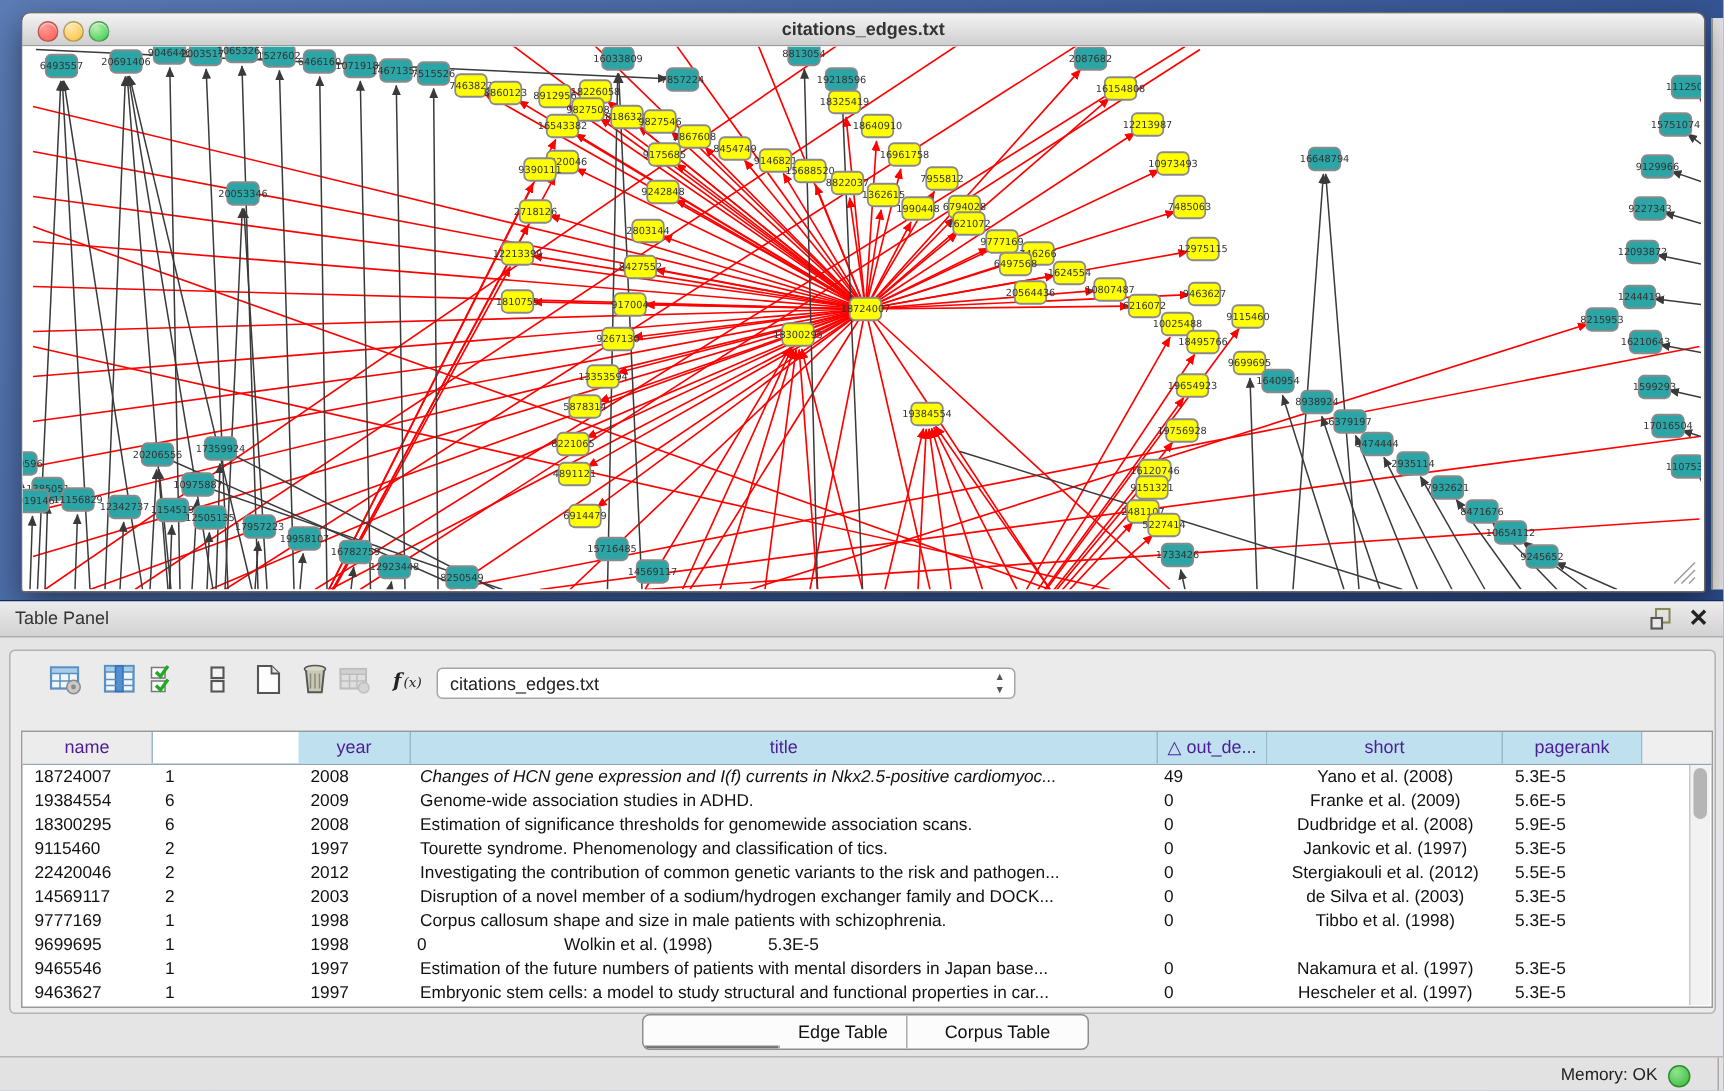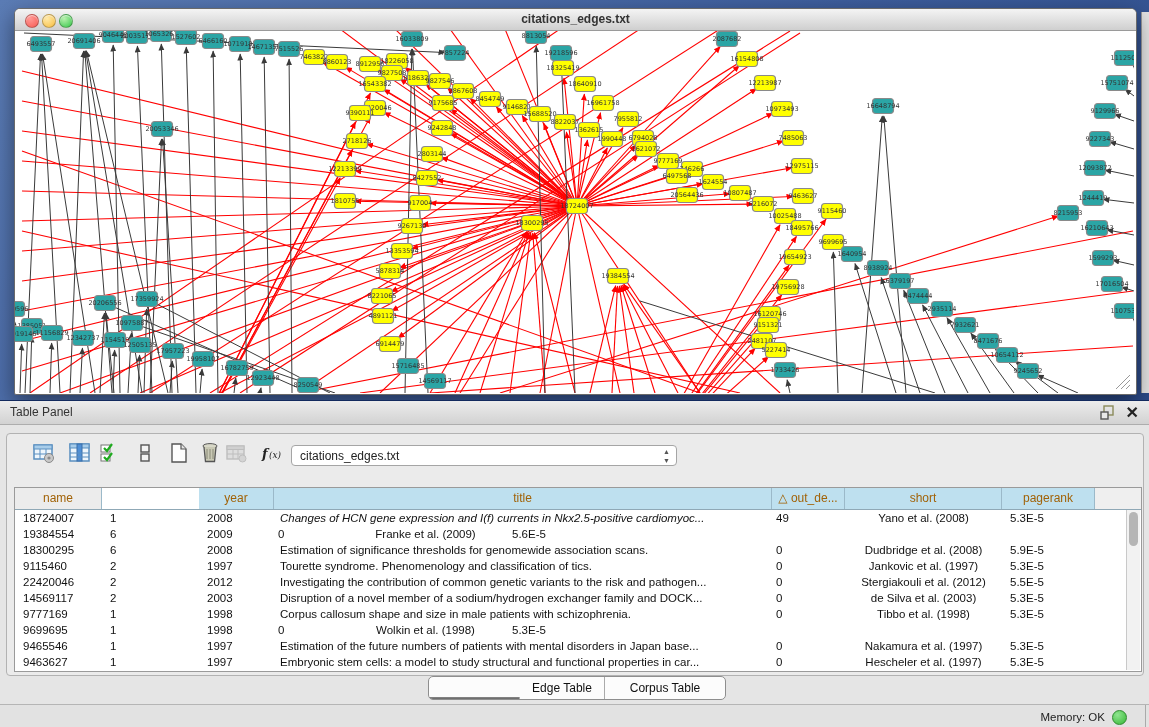--- a/index.html
+++ b/index.html
@@ -39,21 +39,21 @@
   .tb-icon{position:absolute;top:0;width:24px;height:26px;text-align:center;cursor:pointer;}
   .combo{position:absolute;left:278px;top:3px;width:386px;height:21px;background:#fff;
     border:1px solid #a5a5a5;border-radius:4px;font-size:12px;color:#222;
     line-height:21px;padding-left:8px;box-sizing:border-box;cursor:pointer;}
   .combo .stepper{position:absolute;right:6px;top:1px;font-size:7px;color:#555;
     line-height:9px;text-align:center;}
   
   .dtable{position:absolute;left:7px;top:53px;width:1126px;height:183px;background:#fff;
     border:1px solid #9a9a9a;overflow:hidden;}
   .thead{display:flex;height:21px;border-bottom:1px solid #8fa8b6;}
-  .th{box-sizing:border-box;border-right:1px solid #9bb9c9;font-size:12px;color:#a16207;
+  .th{box-sizing:border-box;border-right:1px solid #9bb9c9;font-size:12px;color:#4c1d95;
     text-align:center;line-height:20px;overflow:hidden;white-space:nowrap;}
   .trow{display:flex;height:16px;}
   .td{box-sizing:border-box;font-size:11.5px;color:#111;line-height:16px;
     overflow:hidden;white-space:nowrap;}
   .vscroll{position:absolute;right:1px;top:22px;width:13px;height:160px;
     background:#f2f2f2;border-left:1px solid #c9c9c9;}
   .vthumb{position:absolute;left:2px;top:2px;width:9px;height:34px;border-radius:5px;
     background:#b5b5b5;}
   
   .tabs{position:absolute;left:428px;top:275px;height:22px;display:flex;
@@ -825,20 +825,21 @@
             <div class="td" style="flex: 0 0 75px; text-align: left; padding-left: 8px;">2008</div>
             <div class="td" style="flex: 0 0 498px; text-align: left; padding-left: 6px; font-style: italic;">Changes of HCN gene expression and I(f) currents in Nkx2.5-positive cardiomyoc...</div>
             <div class="td" style="flex: 0 0 73px; text-align: left; padding-left: 4px;">49</div>
             <div class="td" style="flex: 0 0 157px; text-align: center; padding-left: 0px;">Yano et al. (2008)</div>
             <div class="td" style="flex: 0 0 93px; text-align: left; padding-left: 8px;">5.3E-5</div>
           </div>
           <div class="trow">
             <div class="td" style="flex: 0 0 87px; text-align: left; padding-left: 8px;">19384554</div>
             <div class="td" style="flex: 0 0 97px; text-align: left; padding-left: 8px;">6</div>
             <div class="td" style="flex: 0 0 75px; text-align: left; padding-left: 8px;">2009</div>
+            <div class="td" style="flex: 0 0 498px; text-align: left; padding-left: 6px;">Genome-wide association studies in ADHD.</div>
             <div class="td" style="flex: 0 0 73px; text-align: left; padding-left: 4px;">0</div>
             <div class="td" style="flex: 0 0 157px; text-align: center; padding-left: 0px;">Franke et al. (2009)</div>
             <div class="td" style="flex: 0 0 93px; text-align: left; padding-left: 8px;">5.6E-5</div>
           </div>
           <div class="trow">
             <div class="td" style="flex: 0 0 87px; text-align: left; padding-left: 8px;">18300295</div>
             <div class="td" style="flex: 0 0 97px; text-align: left; padding-left: 8px;">6</div>
             <div class="td" style="flex: 0 0 75px; text-align: left; padding-left: 8px;">2008</div>
             <div class="td" style="flex: 0 0 498px; text-align: left; padding-left: 6px;">Estimation of significance thresholds for genomewide association scans.</div>
             <div class="td" style="flex: 0 0 73px; text-align: left; padding-left: 4px;">0</div>

